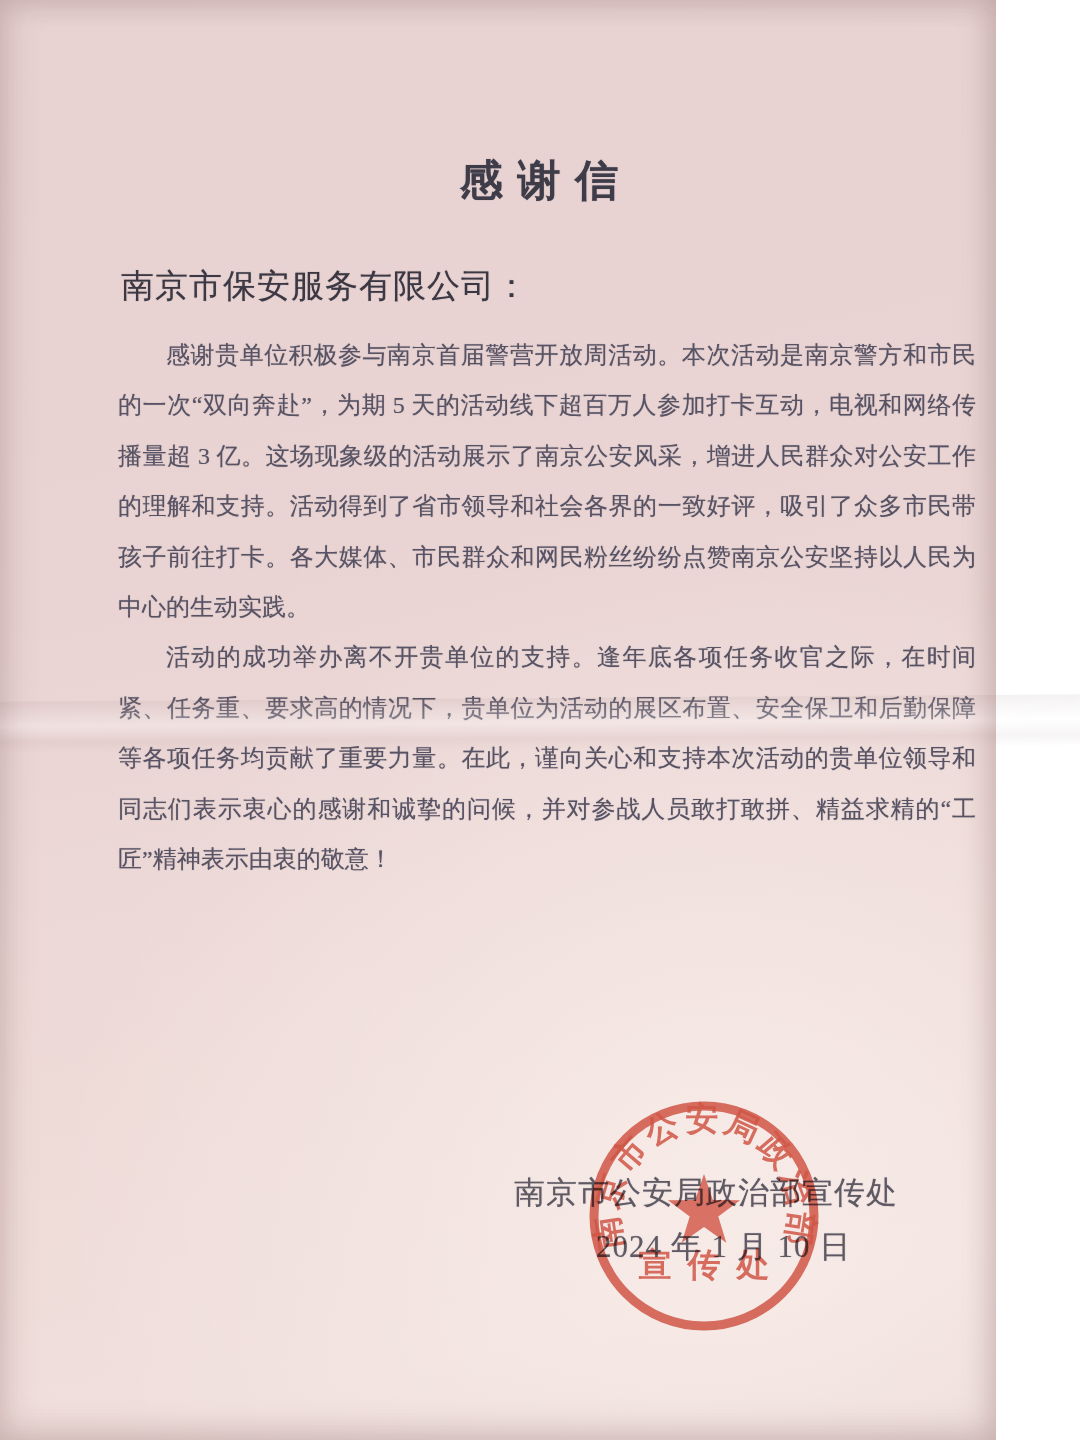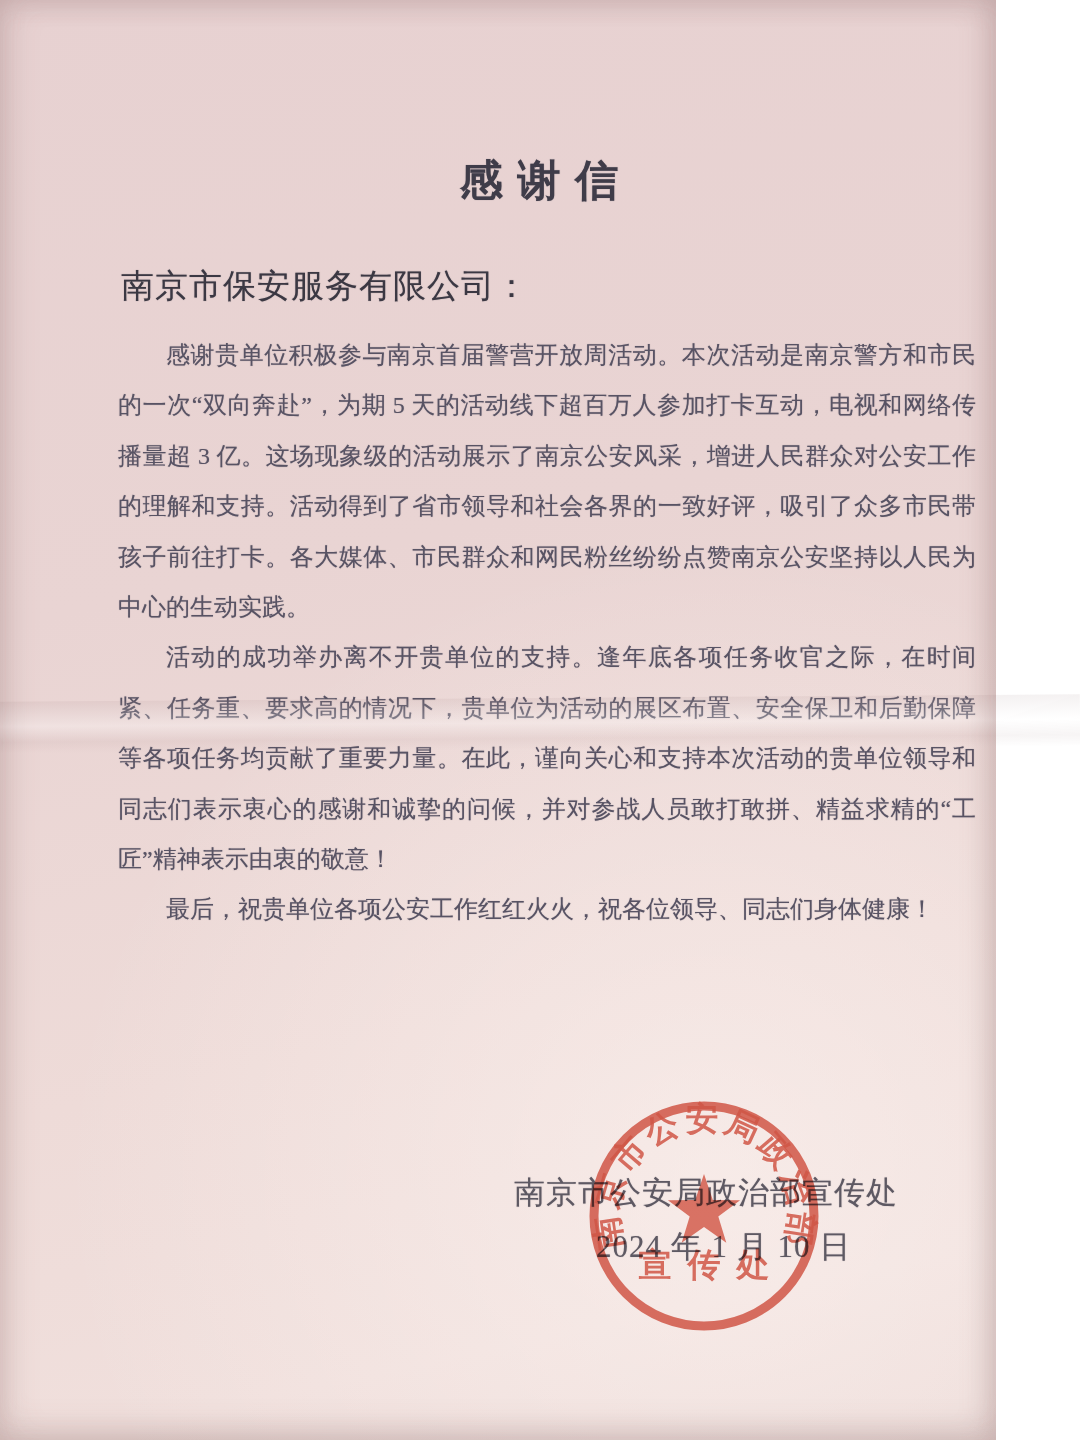--- a/index.html
+++ b/index.html
@@ -97,21 +97,20 @@
 
 <div class="page">
 
   <h1 class="title">感 谢 信</h1>
 
   <div class="salutation">南京市保安服务有限公司：</div>
 
   <div class="bodytext">
     <p>感谢贵单位积极参与南京首届警营开放周活动。本次活动是南京警方和市民的一次“双向奔赴”，为期 5 天的活动线下超百万人参加打卡互动，电视和网络传播量超 3 亿。这场现象级的活动展示了南京公安风采，增进人民群众对公安工作的理解和支持。活动得到了省市领导和社会各界的一致好评，吸引了众多市民带孩子前往打卡。各大媒体、市民群众和网民粉丝纷纷点赞南京公安坚持以人民为中心的生动实践。</p>
     <p>活动的成功举办离不开贵单位的支持。逢年底各项任务收官之际，在时间紧、任务重、要求高的情况下，贵单位为活动的展区布置、安全保卫和后勤保障等各项任务均贡献了重要力量。在此，谨向关心和支持本次活动的贵单位领导和同志们表示衷心的感谢和诚挚的问候，并对参战人员敢打敢拼、精益求精的“工匠”精神表示由衷的敬意！</p>
-    <p>最后，祝贵单位各项公安工作红红火火，祝各位领导、同志们身体健康！</p>
   </div>
 
   <div class="signature">南京市公安局政治部宣传处</div>
 
   <div class="date">2024 年 1 月 10 日</div>
 
   <svg class="stamp" viewBox="0 0 240 240" xmlns="http://www.w3.org/2000/svg">
     <defs>
       <path id="arcPath" d="M 39.2 149.4 A 86 86 0 1 1 200.8 149.4" fill="none"></path>
     </defs>

